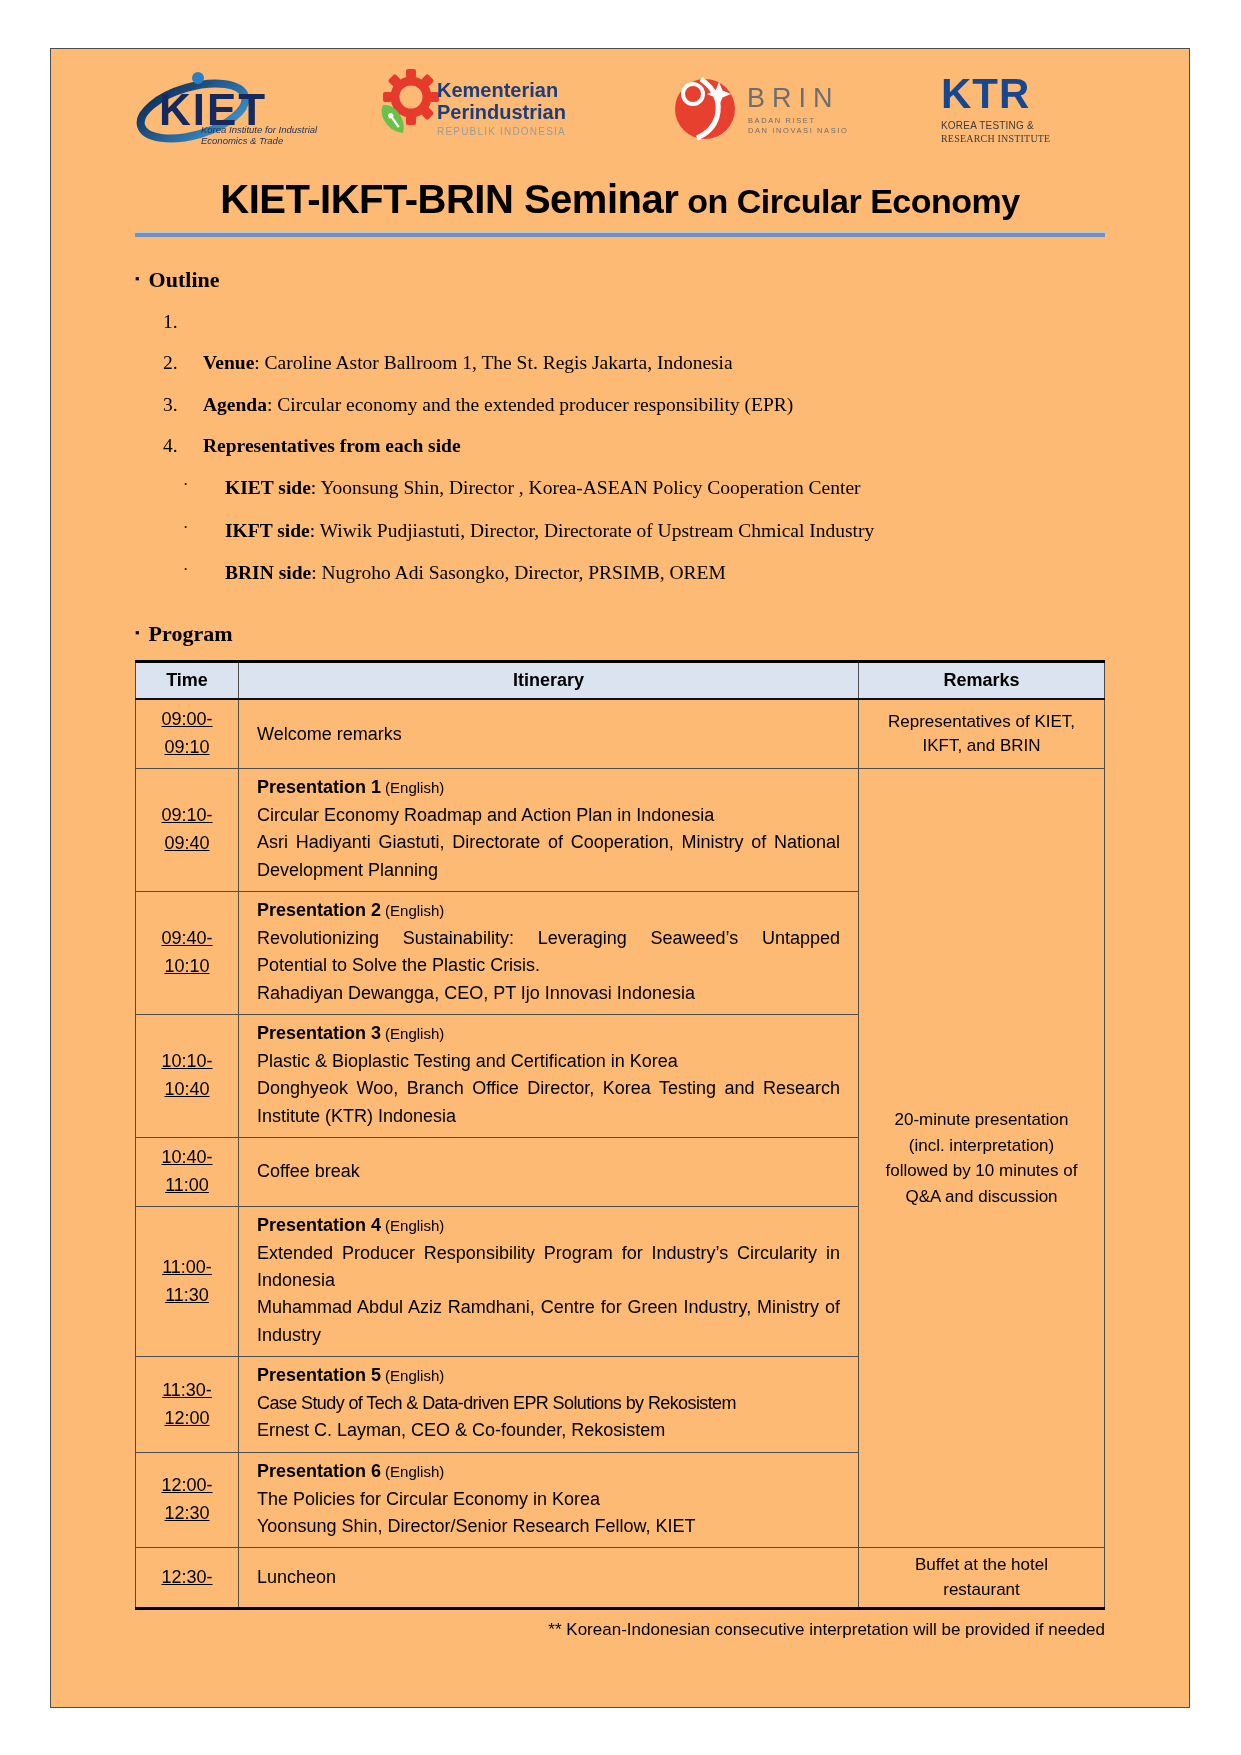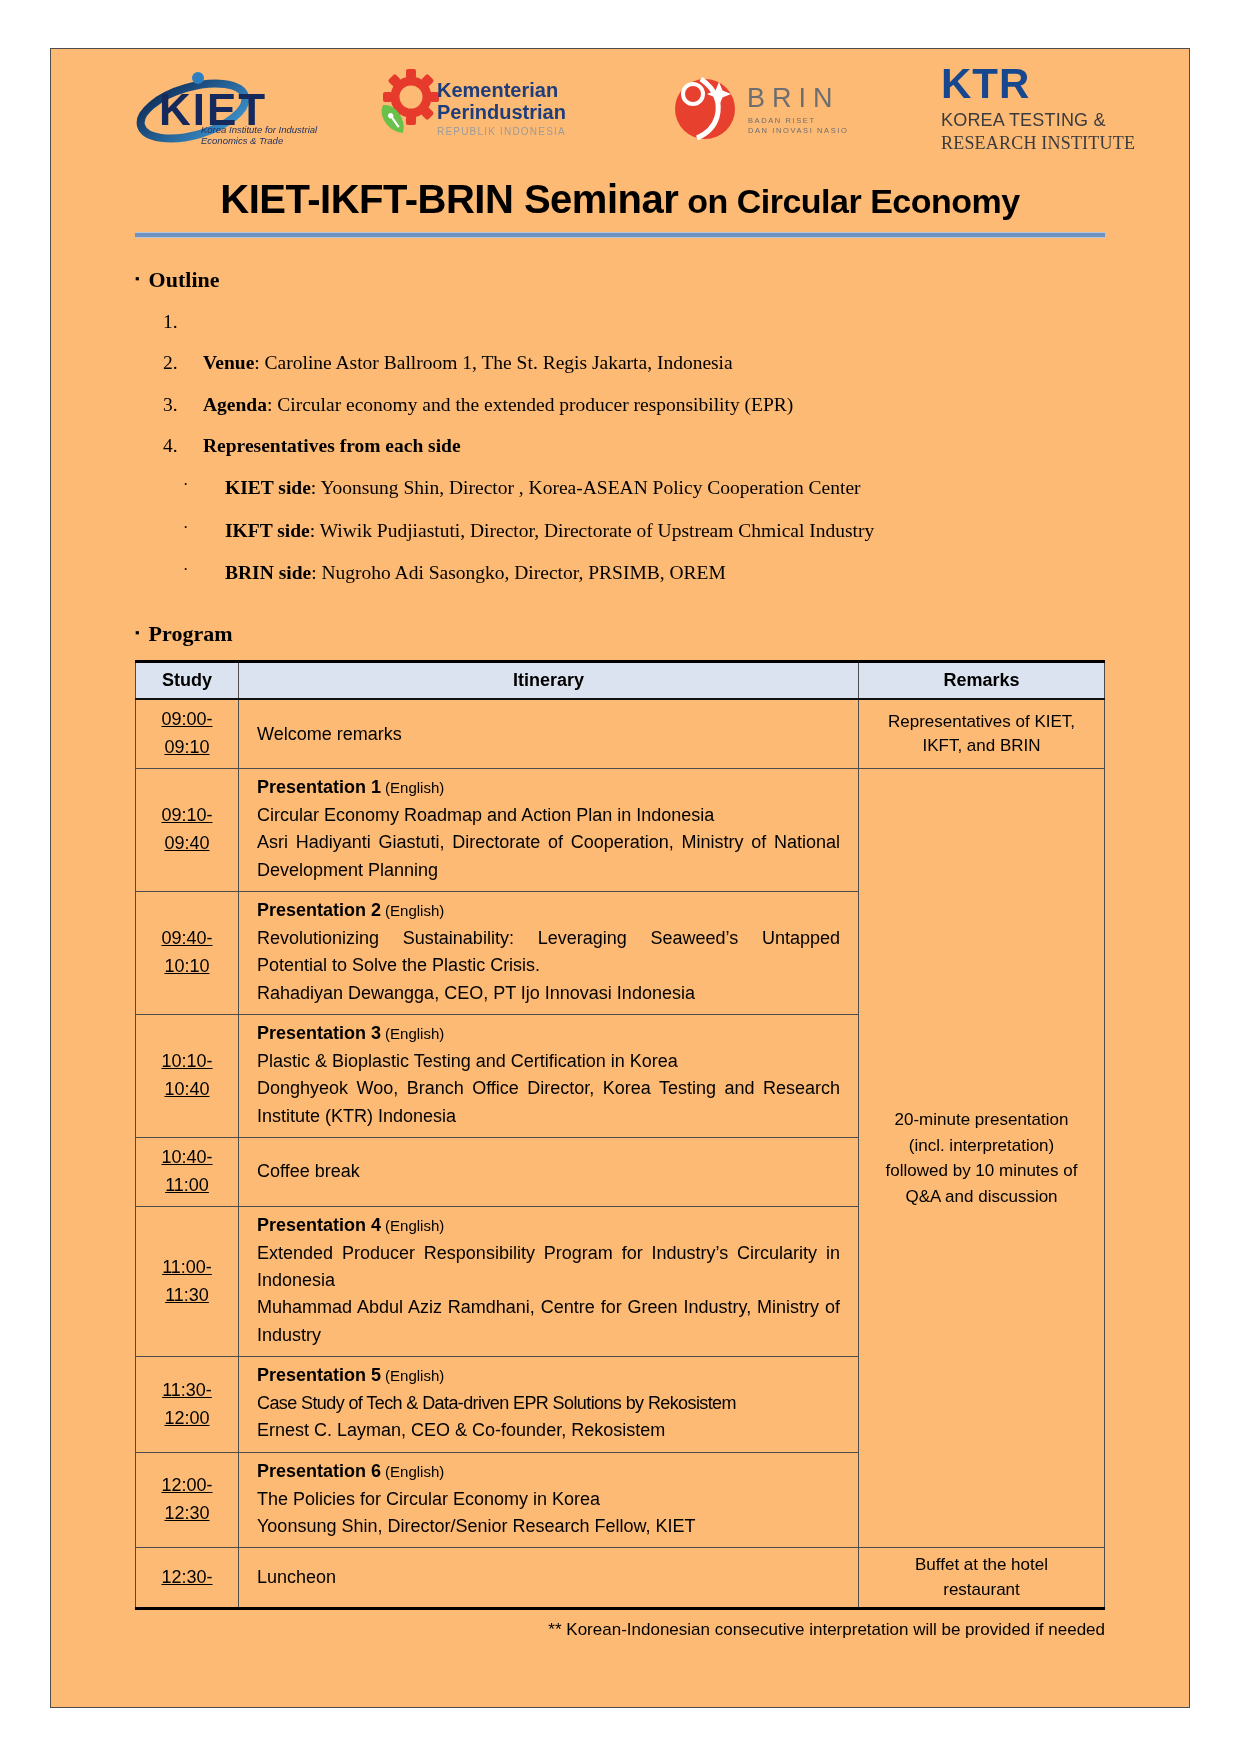--- a/index.html
+++ b/index.html
@@ -6,21 +6,21 @@
   body{width:1241px;height:1755px;position:relative;font-family:"Liberation Sans",sans-serif;color:#000;}
   .sheet{position:absolute;left:50px;top:48px;width:1140px;height:1660px;border:1px solid #4d4d4d;box-sizing:border-box;padding:0 84px;background:#fdba74;}
 
   
   .logos{display:flex;align-items:center;margin-top:16px;height:88px;}
   .logo{flex:0 0 auto;}
   .logo-kemenperin{margin-left:46px;}
   .logo-brin{margin-left:84px;}
   .logo-ktr{margin-left:92px;}
   .ktr-word{font-size:42px;font-weight:800;color:#16478f;letter-spacing:1px;line-height:1;font-family:"Liberation Sans",sans-serif;}
-  .ktr-sub{font-size:18px;color:#3b3b3d;line-height:1.3;margin-top:4px;letter-spacing:.2px;}
+  .ktr-sub{font-size:10px;color:#3b3b3d;line-height:1.3;margin-top:4px;letter-spacing:.2px;}
 
   
   .title{text-align:center;margin:24px 0 8px;font-size:40px;font-weight:bold;letter-spacing:-.5px;line-height:1.1;}
   .title .suffix{font-size:34px;}
   .title-rule{margin-top:12px;height:4px;background:#7191bf;box-shadow:0 -1px 0 #b7c6de,0 1px 0 #b7c6de;}
 
   
   .outline{margin-top:30px;font-family:"Liberation Serif",serif;}
   .sec-head{font-size:22px;font-weight:bold;display:flex;align-items:center;font-family:"Liberation Serif",serif;}
   .sec-head .marker{font-size:13px;margin-right:9px;position:relative;top:-1px;}
@@ -160,21 +160,21 @@
     </div>
 
     <table>
       <colgroup>
           <col style="width:103px">
           <col style="width:620px">
           <col>
         </colgroup>
       <thead>
         <tr>
-          <th>Study</th>
+          <th>Time</th>
           <th>Itinerary</th>
           <th>Remarks</th>
         </tr>
       </thead>
       <tbody>
         <tr>
           <td class="time">09:00-
 09:10</td>
           <td class="itin simple">Welcome remarks</td>
           <td class="rem">Representatives of KIET,

